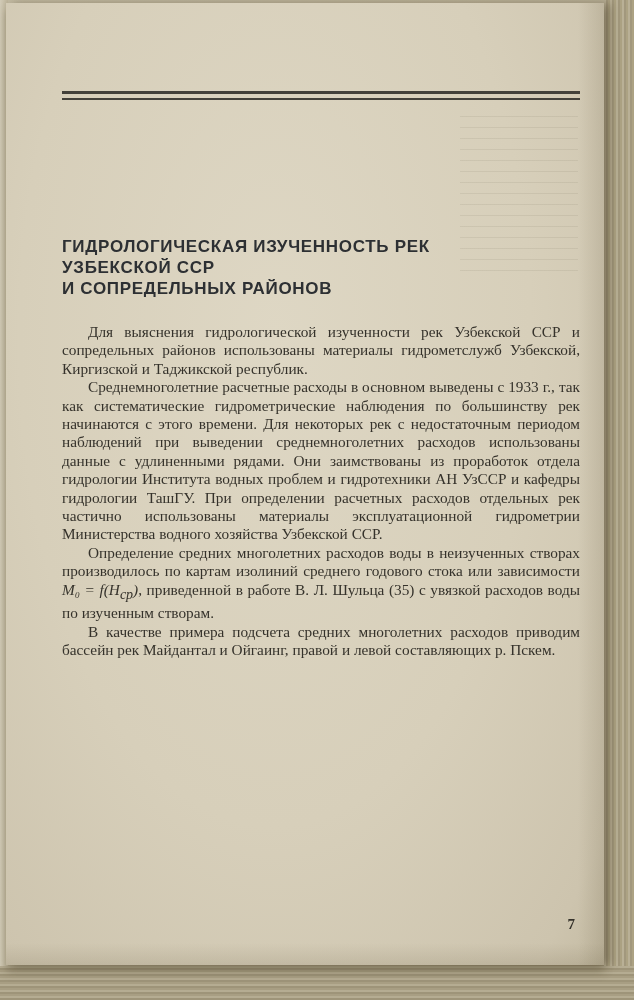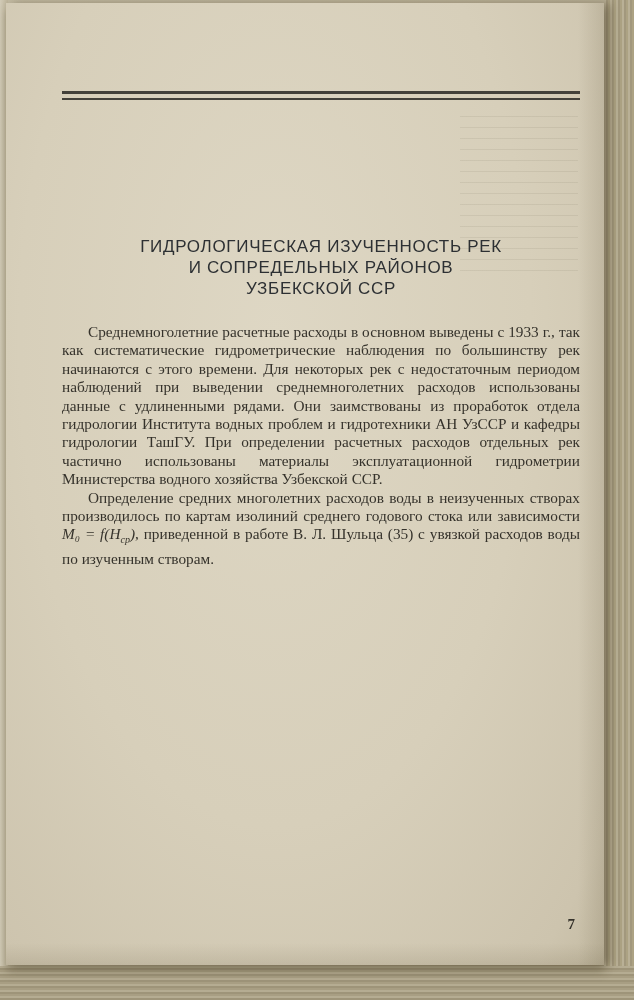--- a/index.html
+++ b/index.html
@@ -47,41 +47,41 @@
     border-bottom:2px solid #43413a;
   }
   
   .bleed {
     position:absolute; top:108px; right:26px; width:118px; height:170px;
     opacity:.10;
     background:repeating-linear-gradient(180deg, transparent 0 5px, #5d5742 5px 6px, transparent 6px 11px);
   }
   .title {
     position:absolute; top:233px; left:56px; width:518px;
-    text-align:center;
+    text-align:left;
     font-family:"Liberation Sans", sans-serif;
-    font-weight:normal;
+    font-weight:bold;
     font-size:17px;
     line-height:21px;
     letter-spacing:.7px;
     color:#2d3033;
   }
   .title .tl { display:block; }
   .bodytext {
     position:absolute; top:320px; left:56px; width:518px;
     font-size:15.3px;
     line-height:18.4px;
     color:#35322b;
     text-align:justify;
     hyphens:auto;
     -webkit-hyphens:auto;
   }
   .bodytext p { margin:0; text-indent:26px; }
   .formula { font-style:italic; white-space:nowrap; }
-  .formula sub { font-size:10px; font-style:italic; }
+  .formula sub { font-size:14px; font-style:italic; }
   .pagenum {
     position:absolute; top:913px; right:29px;
     font-size:15px; font-weight:bold; color:#35322b;
   }
 </style>
 </head>
 <body>
 
 <div class="scan">
   <div class="edge-left"></div>
@@ -90,24 +90,26 @@
 
   <div class="page">
     <div class="page-shading-right"></div>
     <div class="page-shading-bottom"></div>
 
     <div class="double-rule"></div>
     <div class="bleed"></div>
 
     <h1 class="title">
       <span class="tl">ГИДРОЛОГИЧЕСКАЯ ИЗУЧЕННОСТЬ РЕК</span>
+      <span class="tl">УЗБЕКСКОЙ ССР</span>
       <span class="tl">И СОПРЕДЕЛЬНЫХ РАЙОНОВ</span>
-      <span class="tl">УЗБЕКСКОЙ ССР</span>
     </h1>
 
     <div class="bodytext">
+      <p>Для выяснения гидрологической изученности рек Узбекской ССР и сопредельных районов использованы материалы гидрометслужб Узбекской, Киргизской и Таджикской республик.</p>
       <p>Среднемноголетние расчетные расходы в основном выведены с 1933 г., так как систематические гидрометрические наблюдения по большинству рек начинаются с этого времени. Для некоторых рек с недостаточным периодом наблюдений при выведении среднемноголетних расходов использованы данные с удлиненными рядами. Они заимствованы из проработок отдела гидрологии Института водных проблем и гидротехники АН УзССР и кафедры гидрологии ТашГУ. При определении расчетных расходов отдельных рек частично использованы материалы эксплуатационной гидрометрии Министерства водного хозяйства Узбекской ССР.</p>
       <p><span>Определение средних многолетних расходов воды в неизученных створах производилось по картам изолиний среднего годового стока или зависимости </span><span class="formula"><span>M₀ = f(H</span><sub>ср</sub><span>)</span></span><span>, приведенной в работе В. Л. Шульца (35) с увязкой расходов воды по изученным створам.</span></p>
+      <p>В качестве примера подсчета средних многолетних расходов приводим бассейн рек Майдантал и Ойгаинг, правой и левой составляющих р. Пскем.</p>
     </div>
 
     <div class="pagenum">7</div>
   </div>
 </div>
 
 </body></html>

